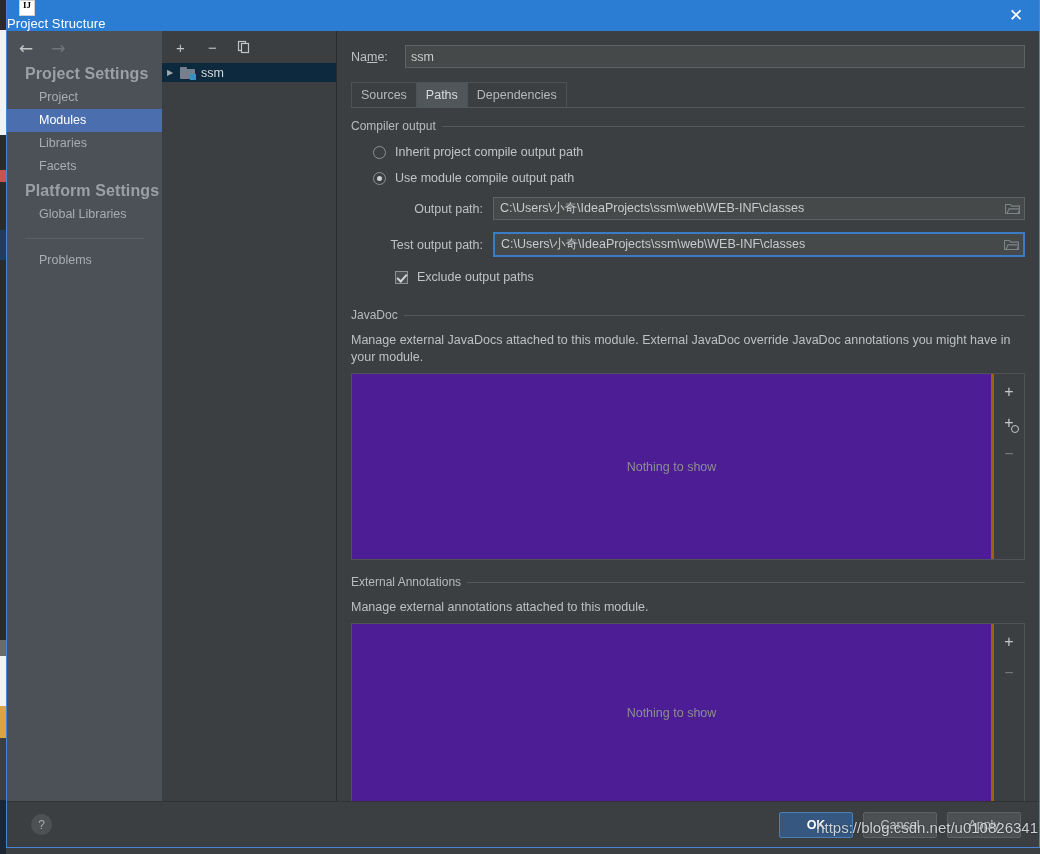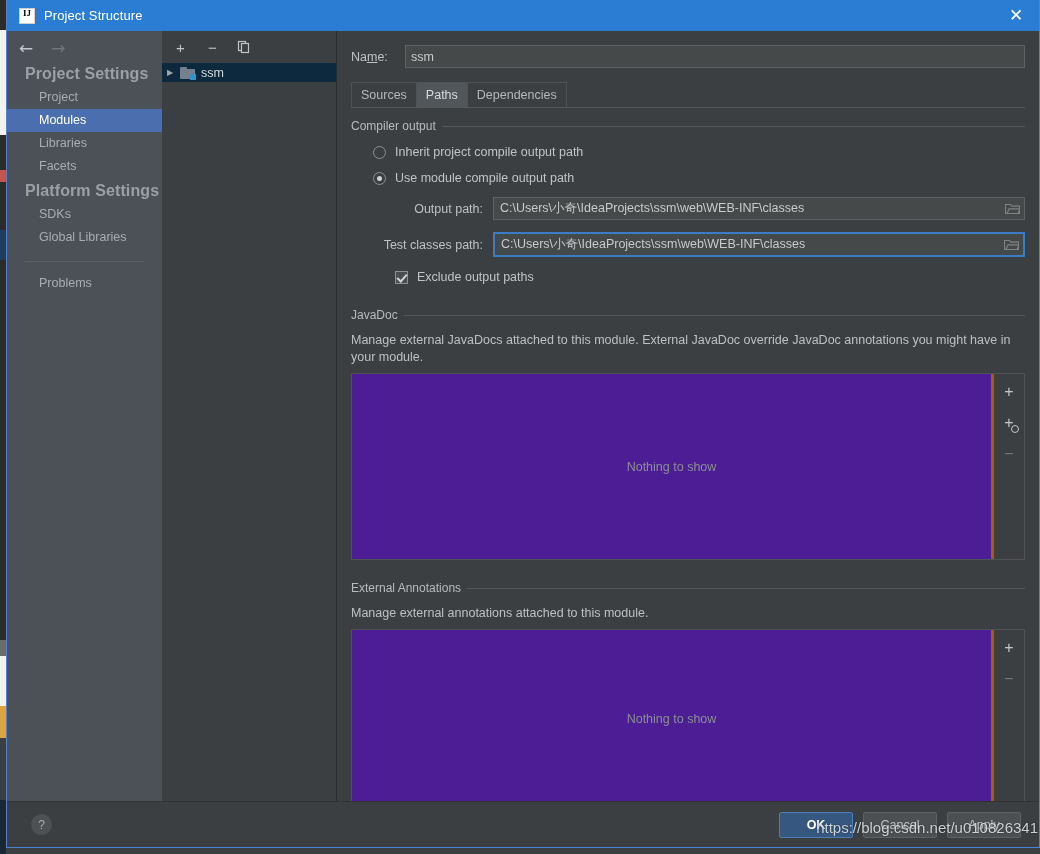--- a/index.html
+++ b/index.html
@@ -32,21 +32,22 @@
     border-top: none;
     overflow: hidden;
   }
 
   
   #titlebar {
     position: relative;
     height: 31px;
     background: #2b7cd3;
     display: flex;
-    align-items: center;
+    align-items: flex-start;
+    flex-direction: column;
   }
   #title-icon {
     width: 16px; height: 16px;
     margin-left: 12px; margin-right: 9px;
     background: #ffffff;
     border: 1px solid #d0d0d0;
     position: relative;
     flex: none;
   }
   #title-icon::before {
@@ -519,21 +520,20 @@
         <span class="nav-arrow dim">→</span>
       </div>
 
       <div class="nav-group">Project Settings</div>
       <div class="nav-item">Project</div>
       <div class="nav-item selected">Modules</div>
       <div class="nav-item">Libraries</div>
       <div class="nav-item">Facets</div>
 
       <div class="nav-group">Platform Settings</div>
-      <div class="nav-item">SDKs</div>
       <div class="nav-item">Global Libraries</div>
 
       <div class="nav-sep"></div>
       <div class="nav-item">Problems</div>
     </div>
 
     <div id="tree-col">
       <div id="tree-toolbar">
         <span class="tb-btn">+</span>
         <span class="tb-btn">−</span>
@@ -592,21 +592,21 @@
           <span class="browse-btn">
             <svg width="15" height="13" viewBox="0 0 15 13">
               <path d="M0.5 2.5h5l1.3 1.6h7.7v7.4H0.5z" fill="none" stroke="#7e8386" stroke-width="1.1"></path>
               <path d="M2 11.5l2-4.6h11l-2 4.6z" fill="#45494a" stroke="#7e8386" stroke-width="1.1"></path>
             </svg>
           </span>
         </span>
       </div>
 
       <div class="path-row">
-        <span class="path-label">Test classes path:</span>
+        <span class="path-label">Test output path:</span>
         <span class="path-field focused">
           <span class="path-value">C:\Users\小奇\IdeaProjects\ssm\web\WEB-INF\classes</span>
           <span class="browse-btn">
             <svg width="15" height="13" viewBox="0 0 15 13">
               <path d="M0.5 2.5h5l1.3 1.6h7.7v7.4H0.5z" fill="none" stroke="#7e8386" stroke-width="1.1"></path>
               <path d="M2 11.5l2-4.6h11l-2 4.6z" fill="#45494a" stroke="#7e8386" stroke-width="1.1"></path>
             </svg>
           </span>
         </span>
       </div>
@@ -626,21 +626,21 @@
         <div class="list-actions">
           <span class="list-act">+</span>
           <span class="list-act">
             <span>+</span>
             <span class="globe-dot"></span>
           </span>
           <span class="list-act dim">−</span>
         </div>
       </div>
 
-      <div class="section" style="margin-top:21px;">
+      <div class="section" style="margin-top:15px;">
         <div class="section-rule"></div>
         <span class="section-title">External Annotations</span>
       </div>
       <div class="desc">Manage external annotations attached to this module.</div>
       <div class="listbox-wrap">
         <div class="listbox short">Nothing to show</div>
         <div class="list-actions">
           <span class="list-act">+</span>
           <span class="list-act dim">−</span>
         </div>

